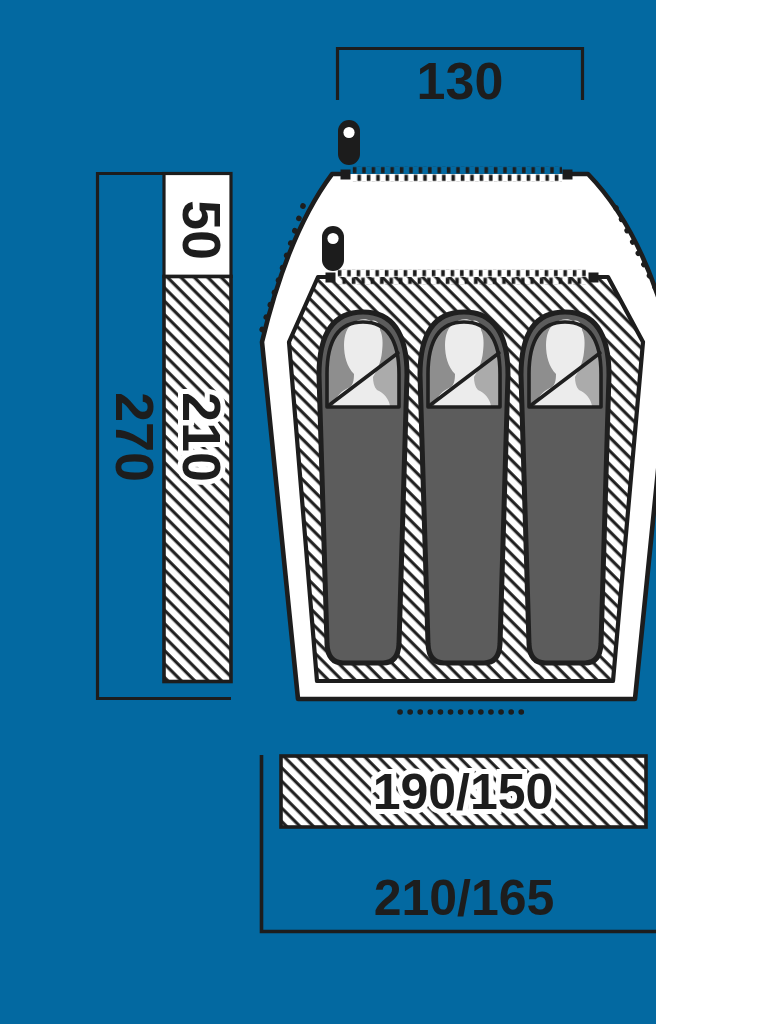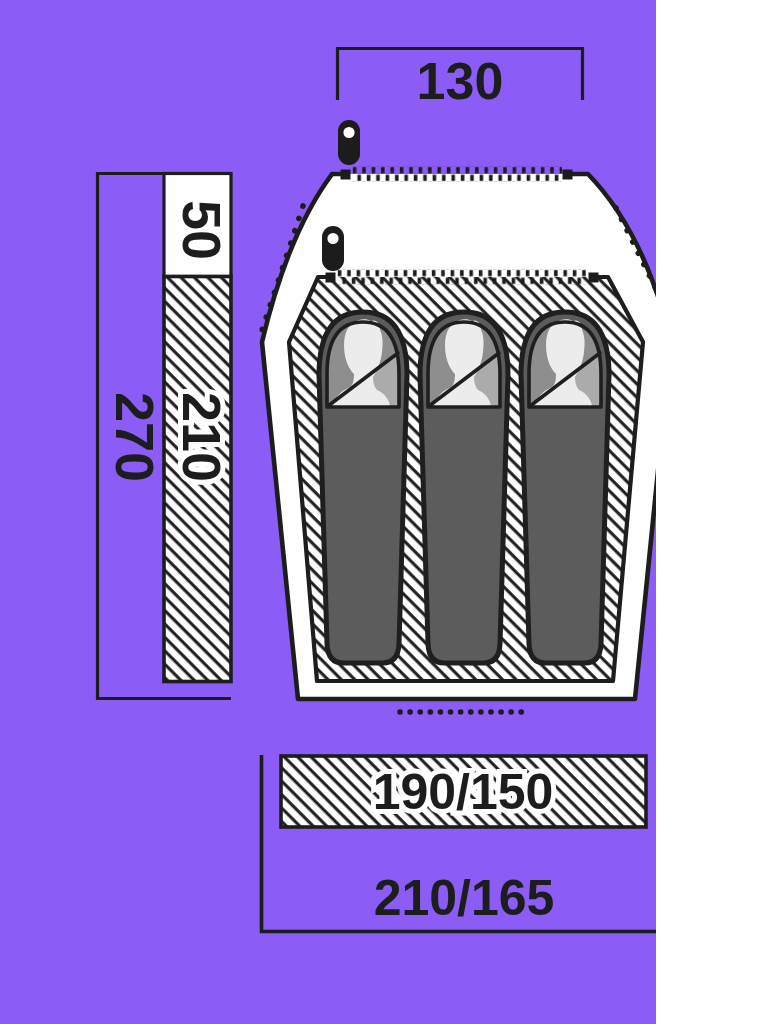--- a/index.html
+++ b/index.html
@@ -1,16 +1,16 @@
 <!DOCTYPE html>
 <html><head>
 <meta charset="utf-8">
 <style>
   html,body{margin:0;padding:0;background:#fff;}
-  .stage{position:relative;width:656px;height:1024px;background:#8b5cf6;overflow:hidden;
+  .stage{position:relative;width:656px;height:1024px;background:#0369a1;overflow:hidden;
          font-family:"Liberation Sans", sans-serif;}
   svg{display:block;}
   text{font-family:"Liberation Sans", sans-serif;font-weight:bold;fill:#1d1d1d;}
   .halo{stroke:#ffffff;stroke-width:10px;paint-order:stroke;}
 </style>
 </head>
 <body>
 
 <div class="stage">
 <svg width="768" height="1024" viewBox="0 0 768 1024">

